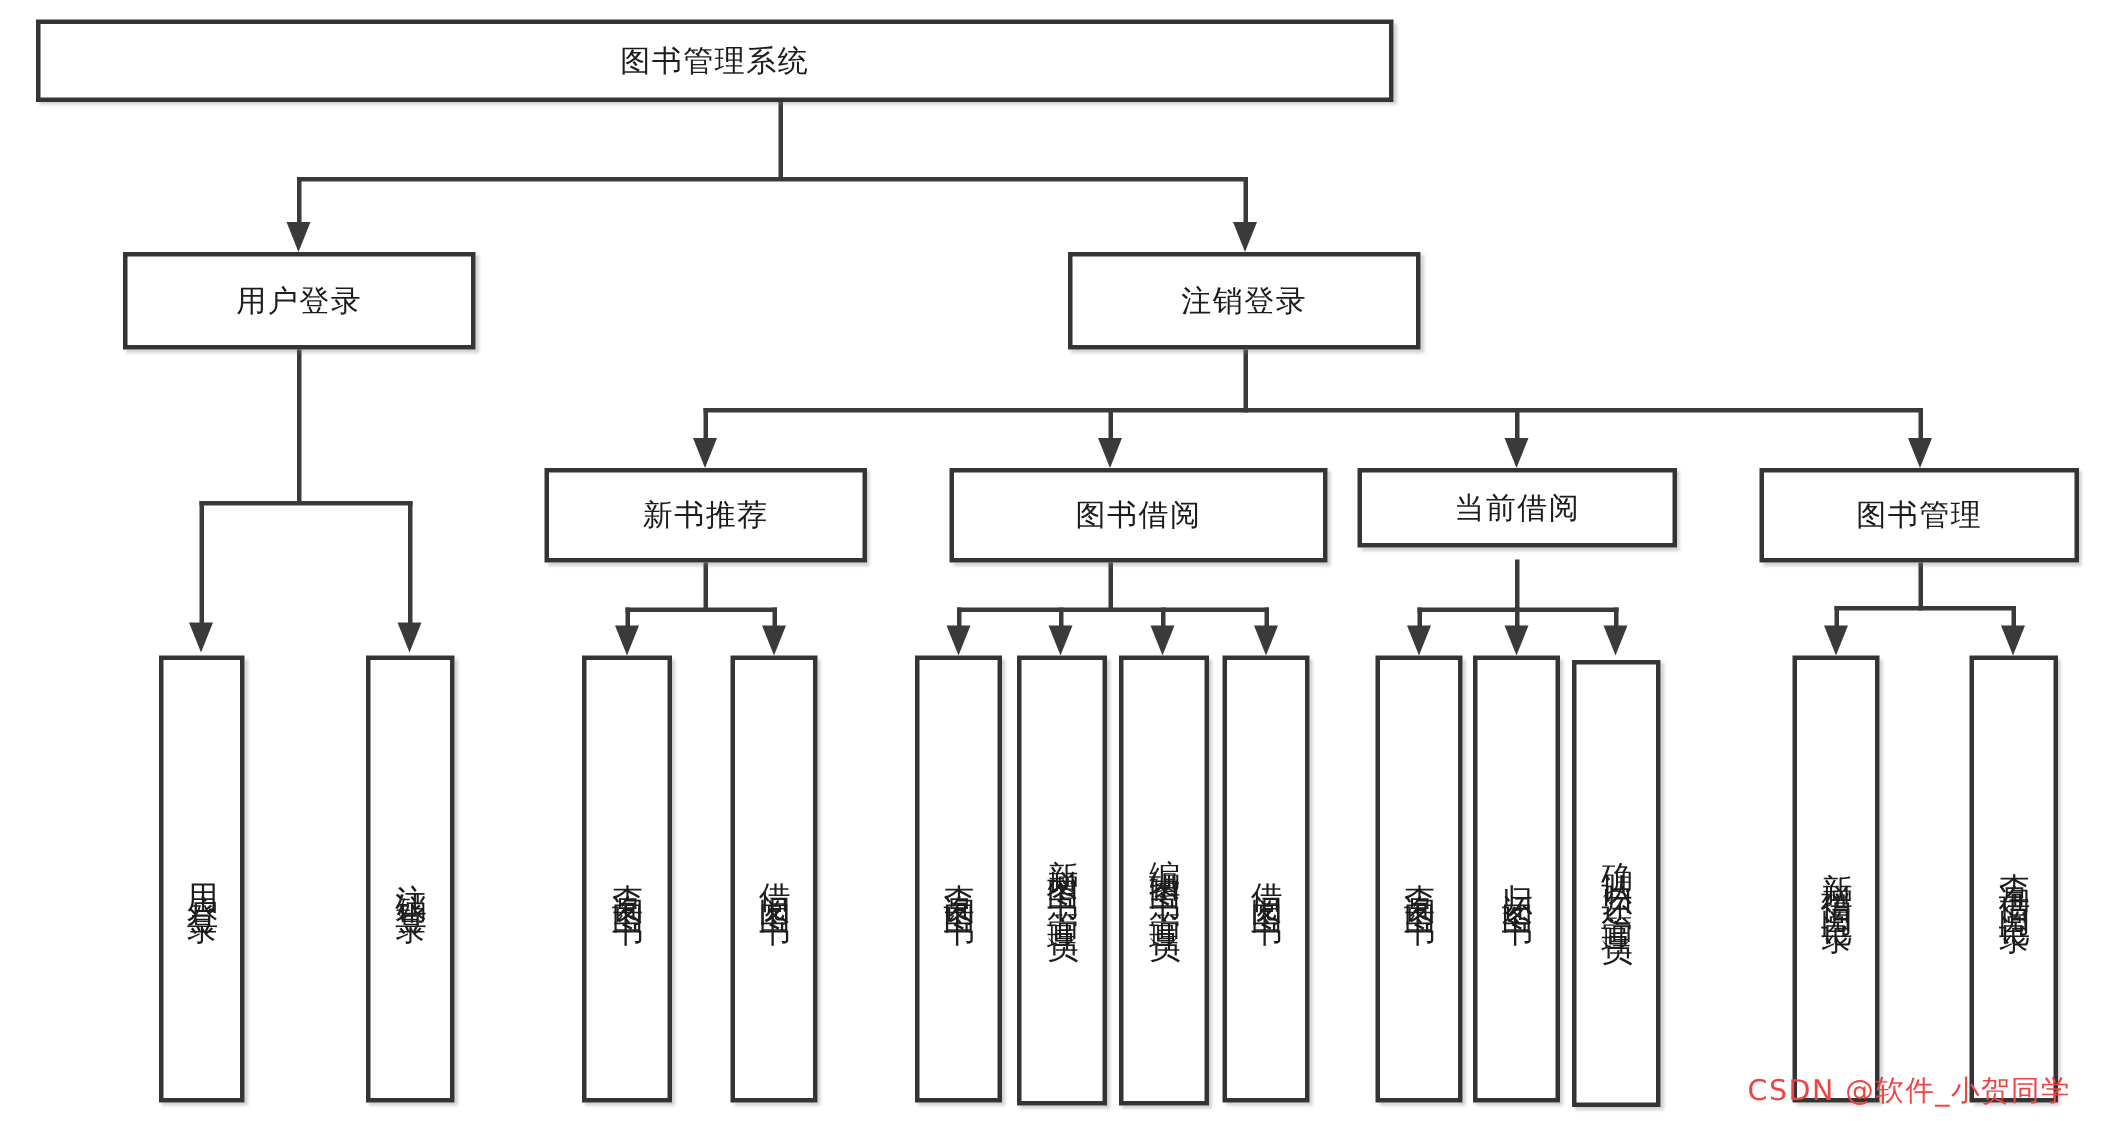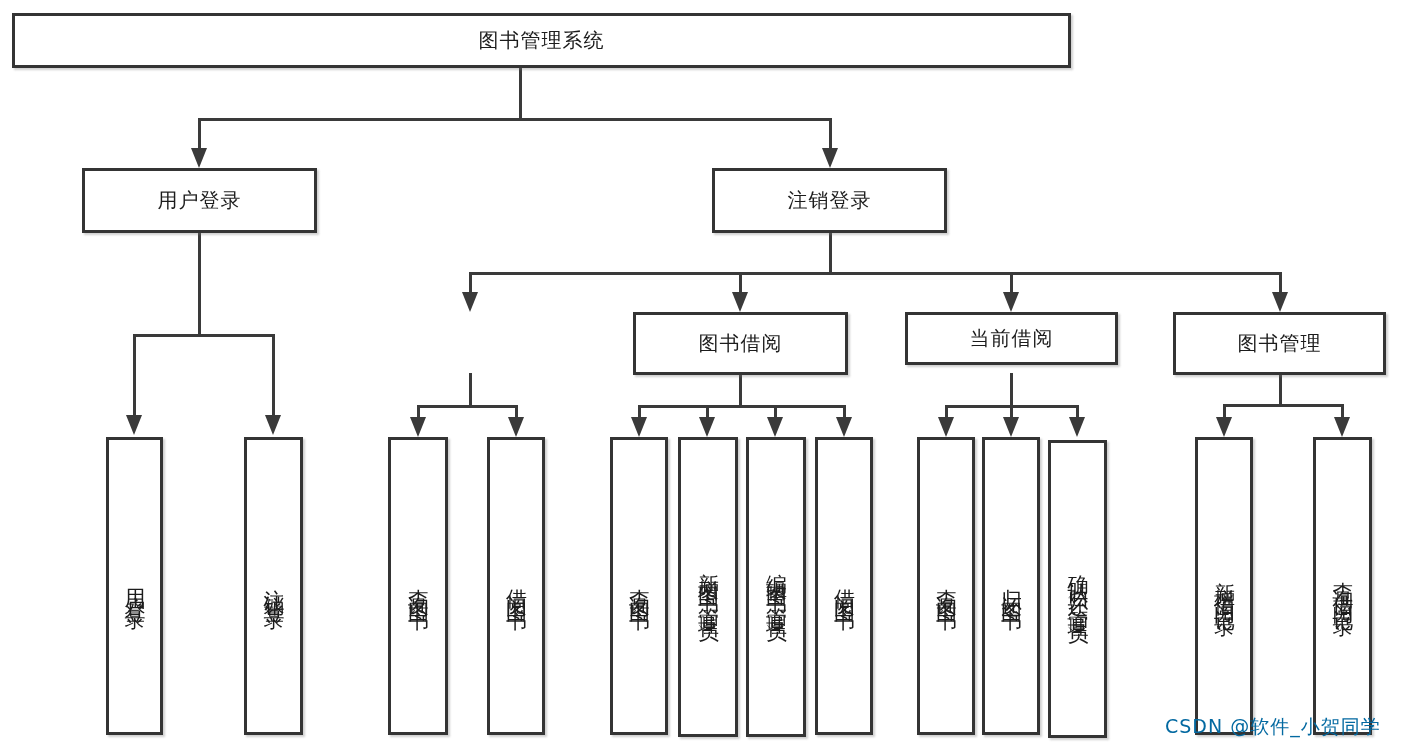--- a/index.html
+++ b/index.html
@@ -40,32 +40,32 @@
     position:absolute;width:0;height:0;
     border-left:8px solid transparent;
     border-right:8px solid transparent;
     border-top:20px solid #3a3a3a;
     z-index:1;
   }
   .watermark{
     position:absolute;
     left:1165px;top:714px;
     font-size:19px;
-    color:#0369a1;
+    color:#ef4444;
     letter-spacing:1px;
     z-index:5;
     white-space:nowrap;
   }
 </style>
 </head>
 <body>
 
 <div class="stage">
 
-  <div class="hbox" style="left:12px;top:13px;width:1059px;height:55px">
+  <div class="hbox" style="left:24px;top:13px;width:905px;height:55px">
     <span>图书管理系统</span>
   </div>
 
   <div class="vl" style="left:519px;top:66px;height:54px"></div>
   <div class="hl" style="left:198px;top:118px;width:634px"></div>
   <div class="vl" style="left:198px;top:118px;height:32px"></div>
   <div class="ah" style="left:191px;top:148px"></div>
   <div class="vl" style="left:829px;top:118px;height:32px"></div>
   <div class="ah" style="left:822px;top:148px"></div>
 
@@ -87,21 +87,24 @@
   <div class="hl" style="left:469px;top:272px;width:812px"></div>
   <div class="vl" style="left:469px;top:272px;height:22px"></div>
   <div class="ah" style="left:462px;top:292px"></div>
   <div class="vl" style="left:739px;top:272px;height:22px"></div>
   <div class="ah" style="left:732px;top:292px"></div>
   <div class="vl" style="left:1010px;top:272px;height:22px"></div>
   <div class="ah" style="left:1003px;top:292px"></div>
   <div class="vl" style="left:1279px;top:272px;height:22px"></div>
   <div class="ah" style="left:1272px;top:292px"></div>
 
-  <div class="hbox" style="left:633px;top:312px;width:215px;height:63px">
+  <div class="hbox" style="left:363px;top:312px;width:215px;height:63px">
+    <span>新书推荐</span>
+  </div>
+  <div class="hbox" style="left:633px;top:312px;width:252px;height:63px">
     <span>图书借阅</span>
   </div>
   <div class="hbox" style="left:905px;top:312px;width:213px;height:53px">
     <span>当前借阅</span>
   </div>
   <div class="hbox" style="left:1173px;top:312px;width:213px;height:63px">
     <span>图书管理</span>
   </div>
 
   <div class="vl" style="left:469px;top:373px;height:34px"></div>

